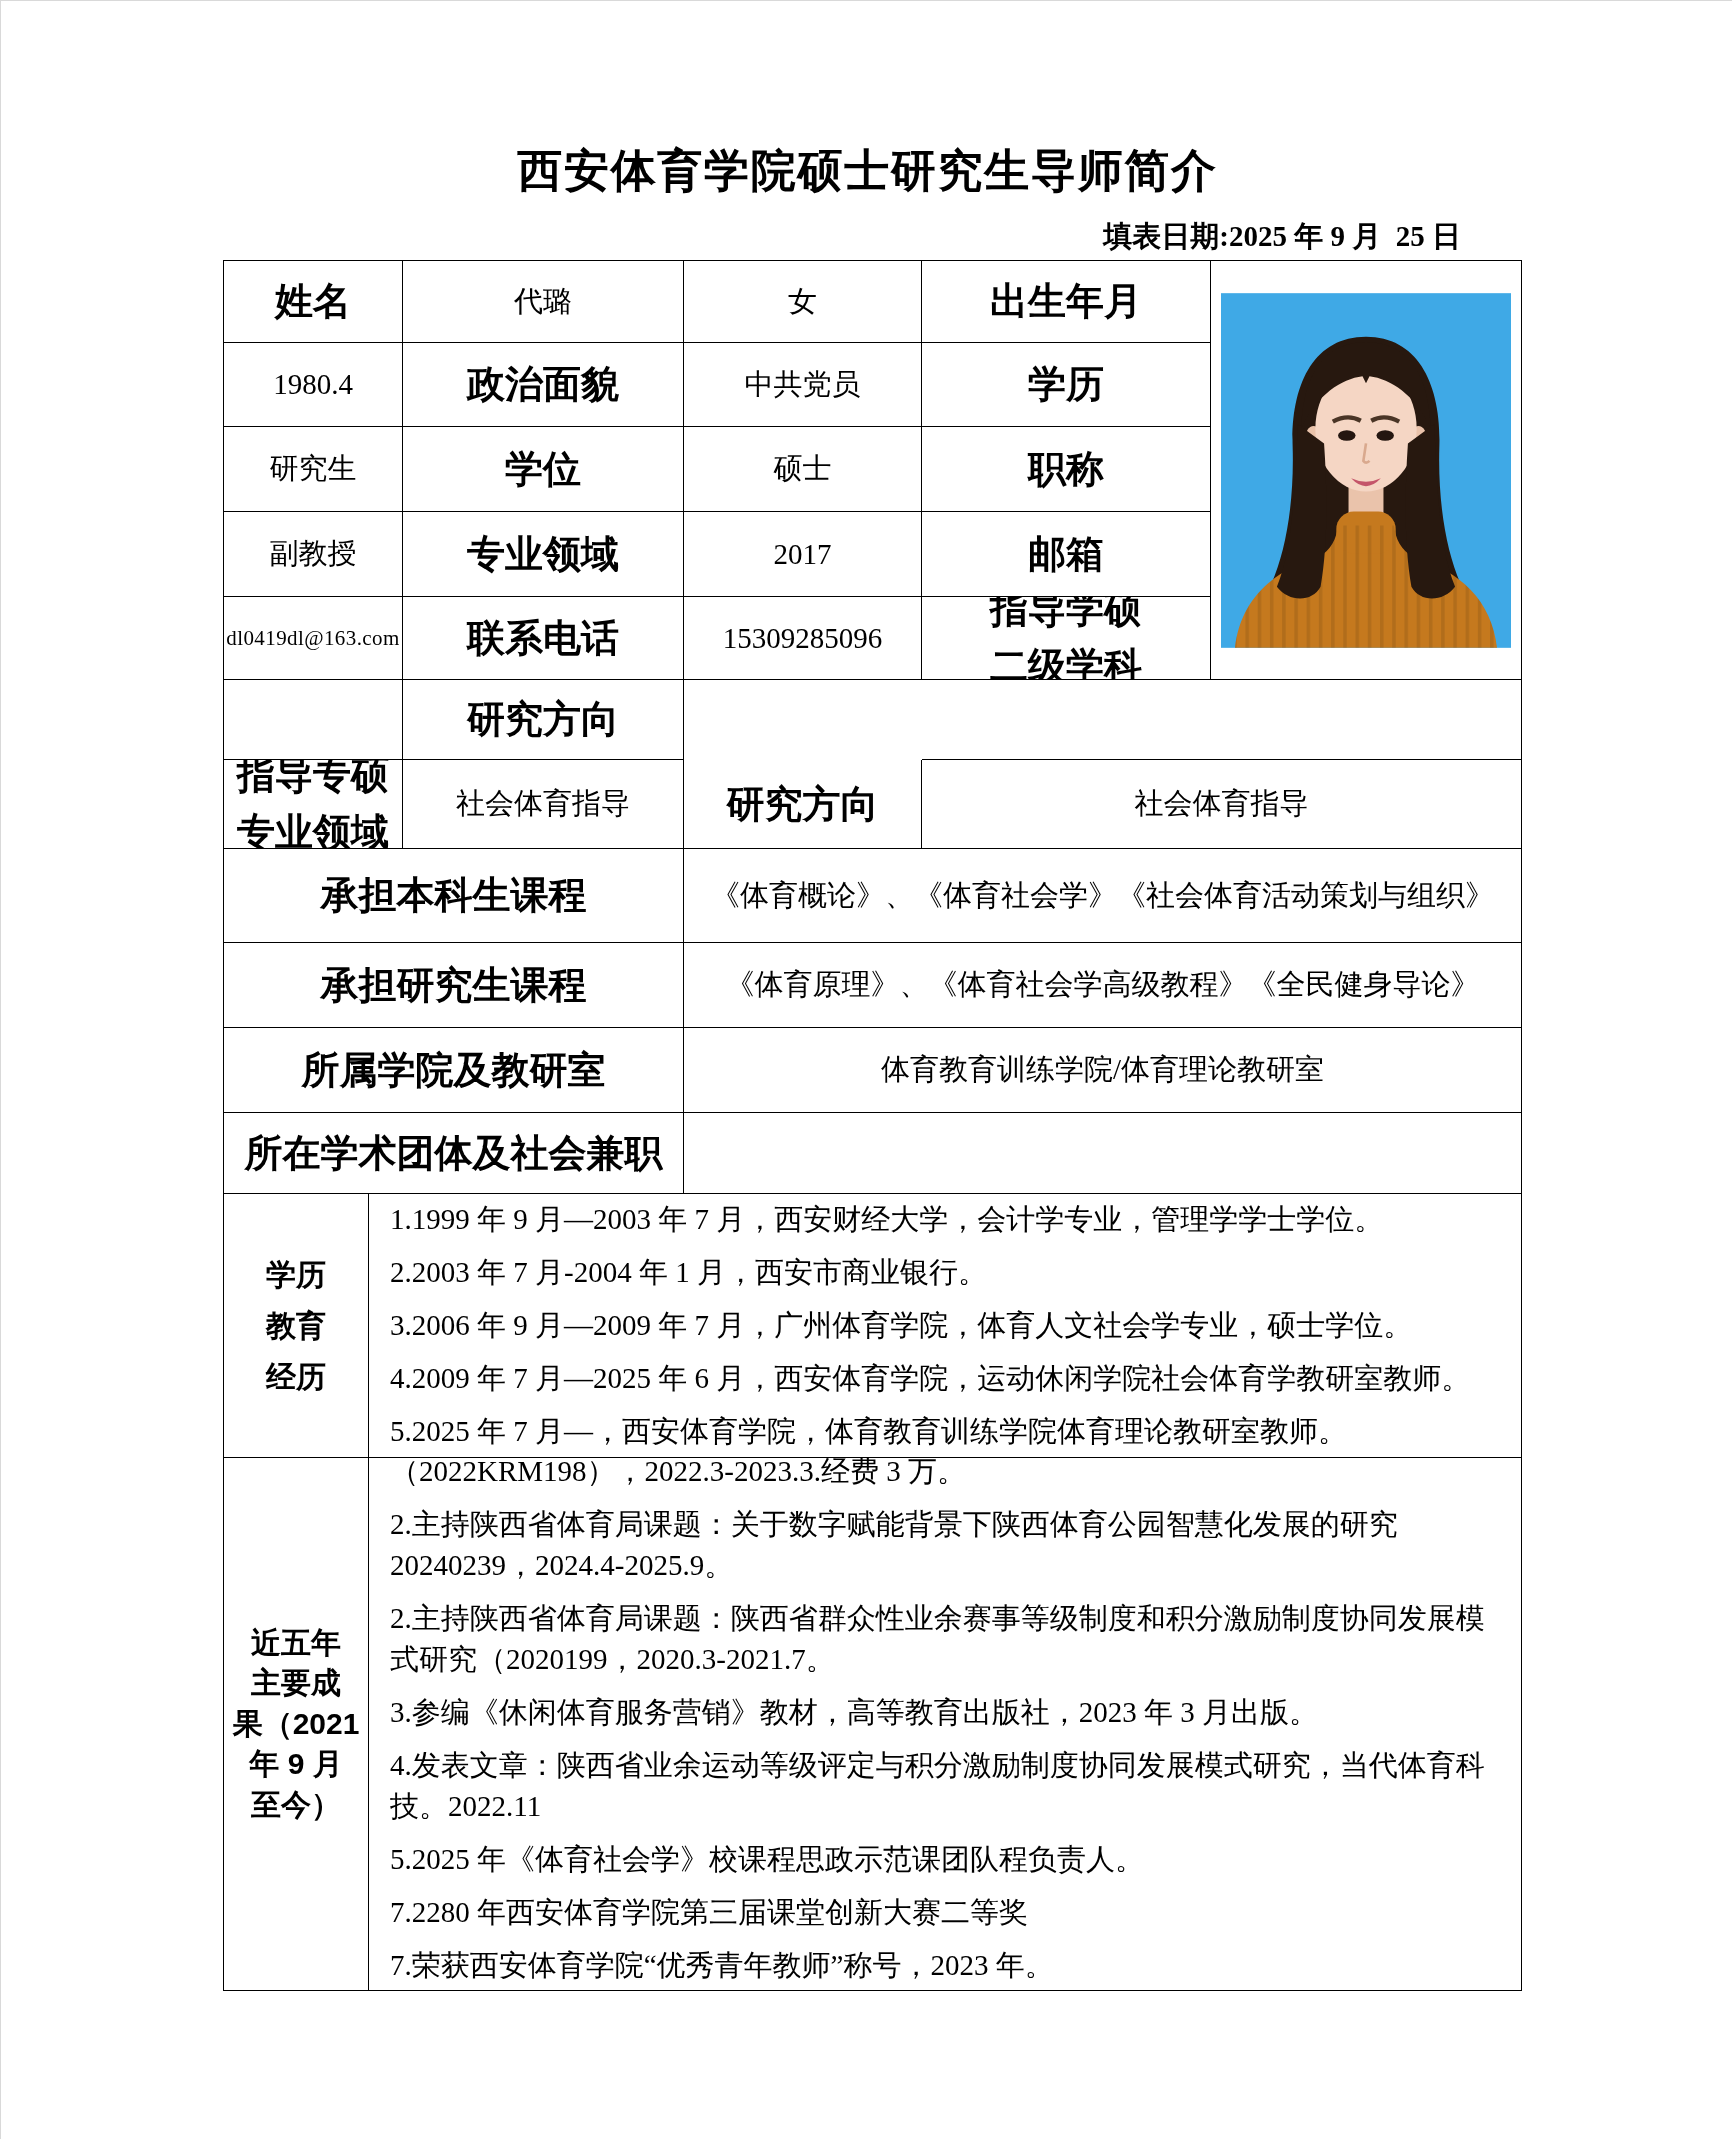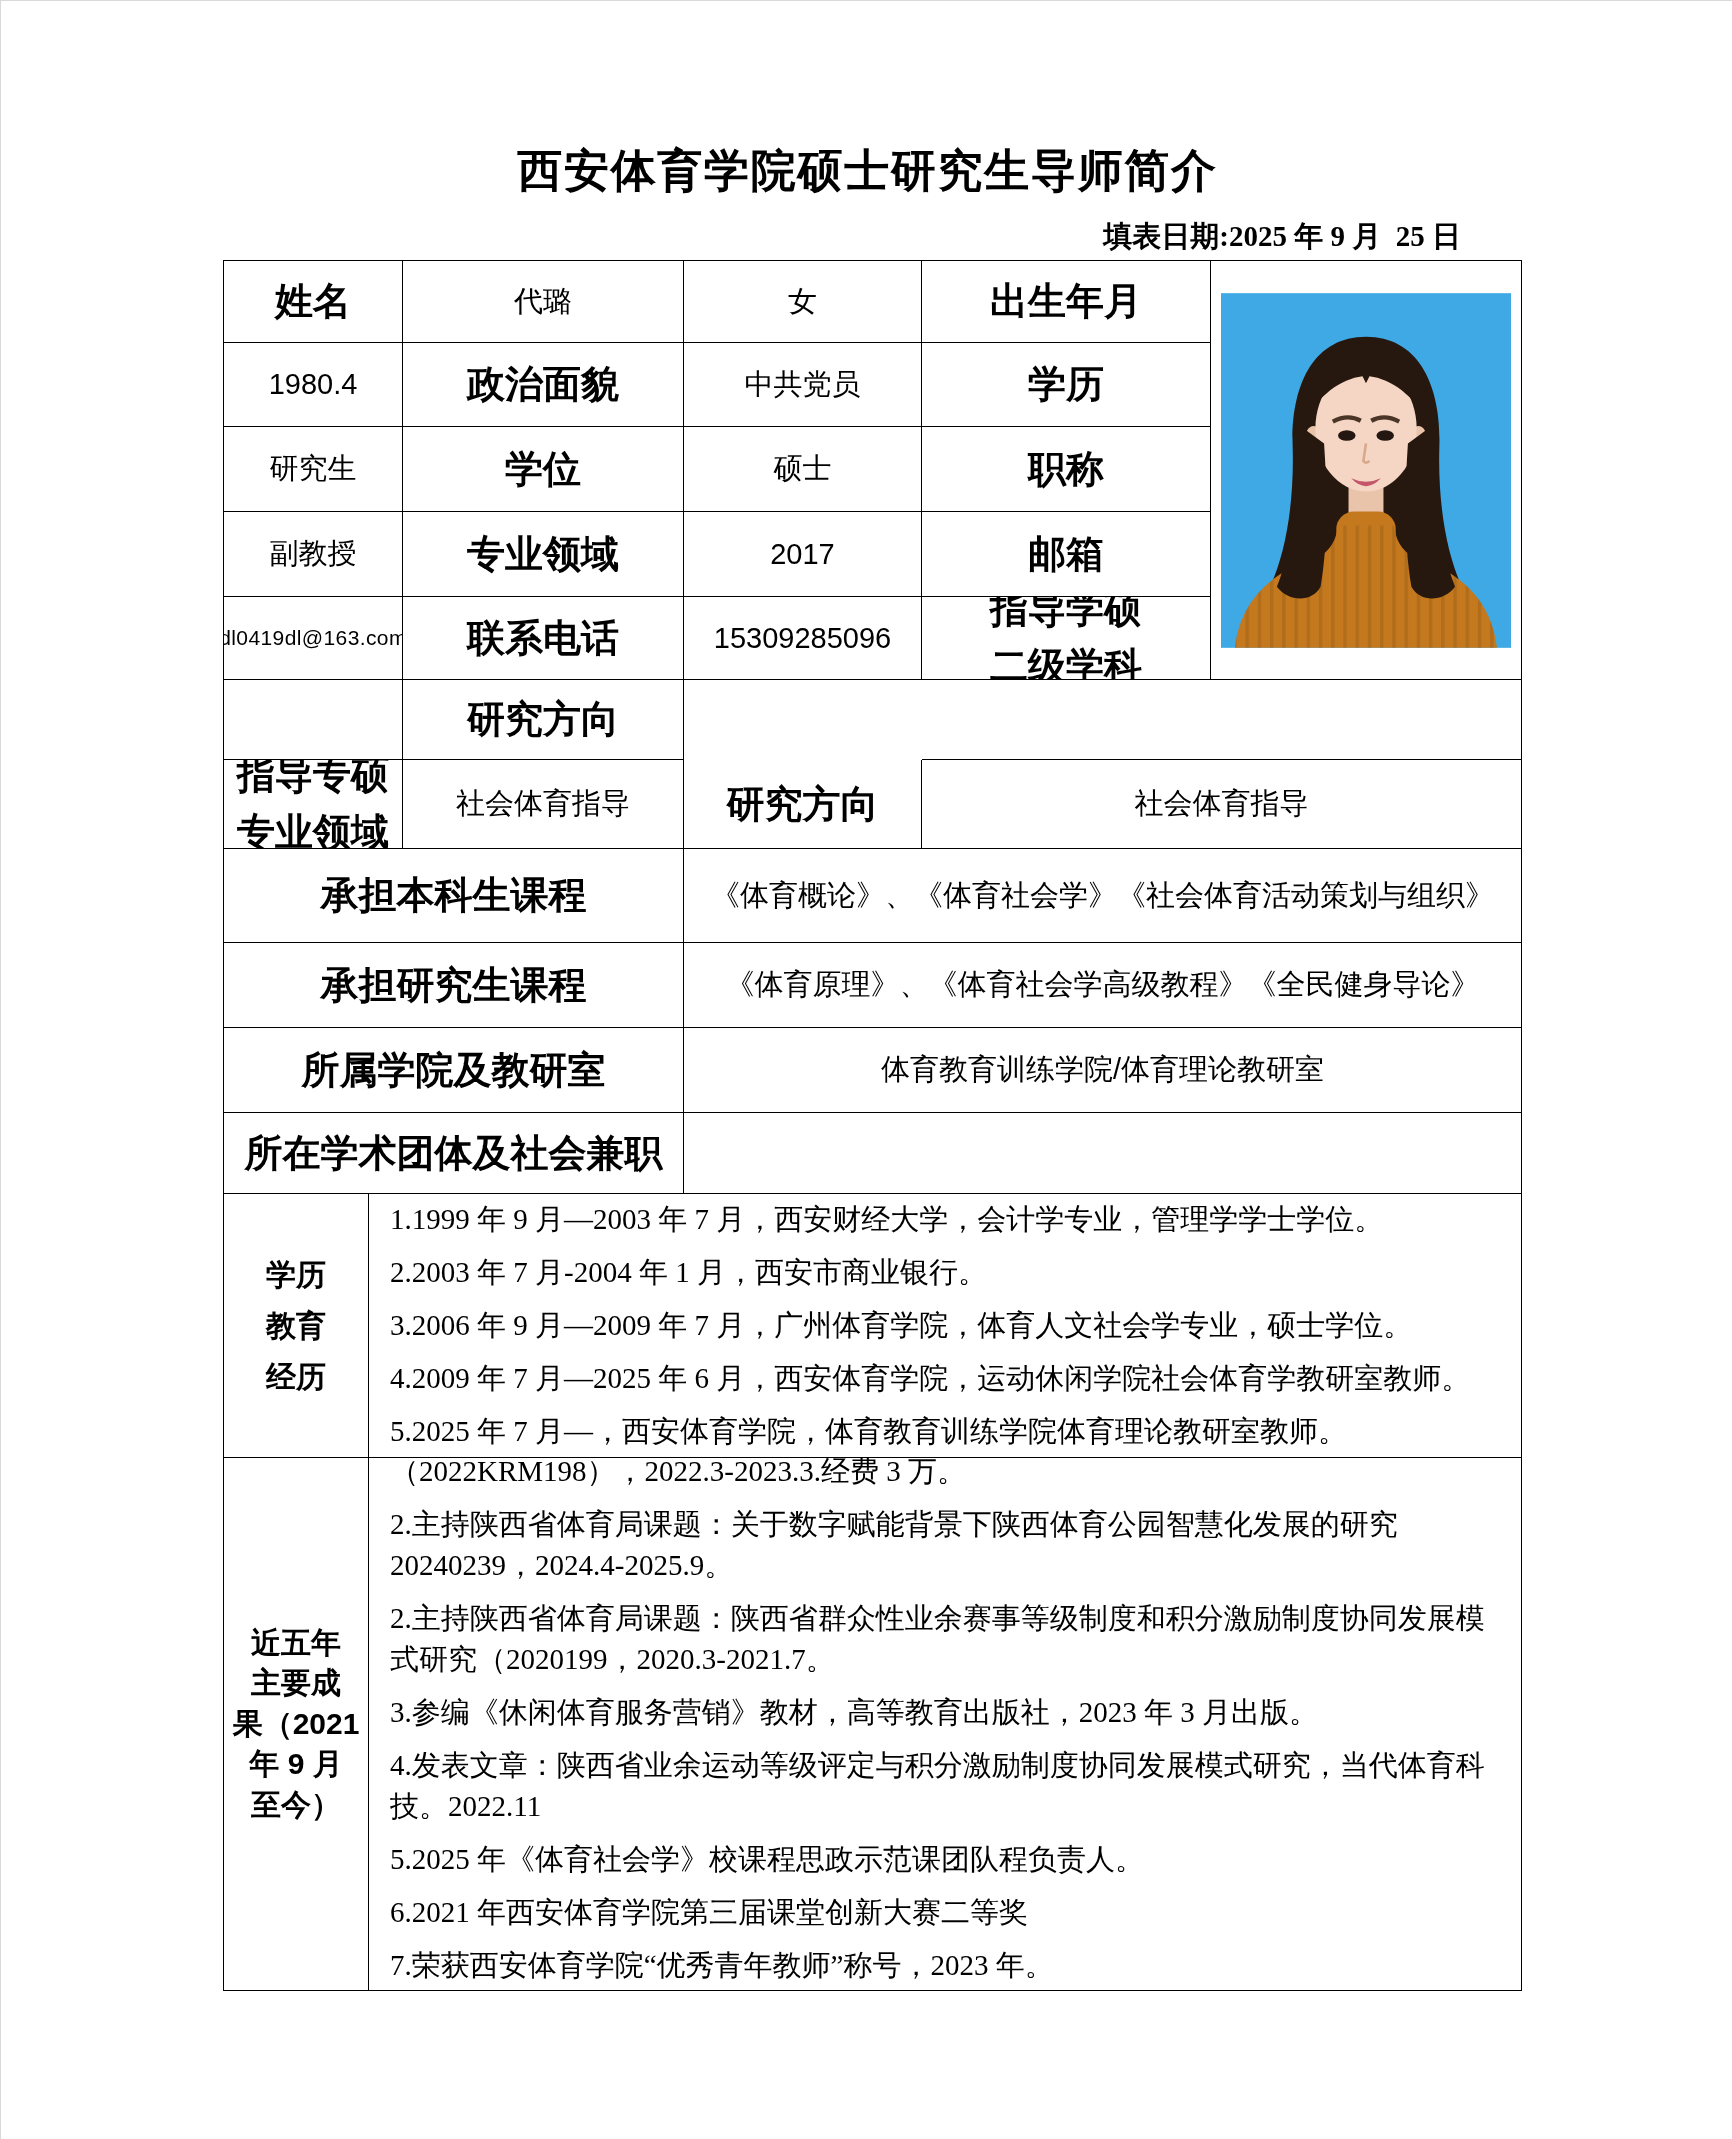--- a/index.html
+++ b/index.html
@@ -30,21 +30,21 @@
   .cell {
     box-sizing:border-box;
     border-right:1.7px solid #000; border-bottom:1.7px solid #000;
     display:flex; align-items:center; justify-content:center;
     text-align:center; overflow:hidden;
   }
   .lbl {
     font-family:"Liberation Sans", sans-serif; font-weight:700; font-size:38px;
     white-space:pre-line; line-height:1.5;
   }
-  .val { font-family:Liberation Sans, sans-serif; font-size:29px; }
+  .val { font-family:Liberation Serif, serif; font-size:29px; }
   .email { font-size:21px; letter-spacing:0.4px; }
   .photo-cell { padding:0; }
   .photo-cell svg { display:block; }
   .wrow { display:flex; border-left:1.7px solid #000; }
   .wrow .labelcol {
     width:145px; flex:0 0 145px;
     font-size:30px; line-height:1.35;
   }
   .r12 .labelcol { line-height:1.7; }
   .wrow .contentcol {
@@ -176,21 +176,21 @@
 果（2021
 年 9 月
 至今）</div>
       <div class="cell contentcol">
         <p class="para">1.主持省级科技厅课题 1 项：全民健身视角下陕西省业余运动等级评定指标体系设计（2022KRM198），2022.3-2023.3.经费 3 万。</p>
         <p class="para">2.主持陕西省体育局课题：关于数字赋能背景下陕西体育公园智慧化发展的研究20240239，2024.4-2025.9。</p>
         <p class="para">2.主持陕西省体育局课题：陕西省群众性业余赛事等级制度和积分激励制度协同发展模式研究（2020199，2020.3-2021.7。</p>
         <p class="para">3.参编《休闲体育服务营销》教材，高等教育出版社，2023 年 3 月出版。</p>
         <p class="para">4.发表文章：陕西省业余运动等级评定与积分激励制度协同发展模式研究，当代体育科技。2022.11</p>
         <p class="para">5.2025 年《体育社会学》校课程思政示范课团队程负责人。</p>
-        <p class="para">6.2021 年西安体育学院第三届课堂创新大赛二等奖</p>
+        <p class="para">7.2280 年西安体育学院第三届课堂创新大赛二等奖</p>
         <p class="para">7.荣获西安体育学院“优秀青年教师”称号，2023 年。</p>
         <p class="para">8.荣获西安体育学院“师德先进个人”称号，2024 年。</p>
       </div>
     </div>
   </div>
 
 </div>
 
 
 </body></html>

